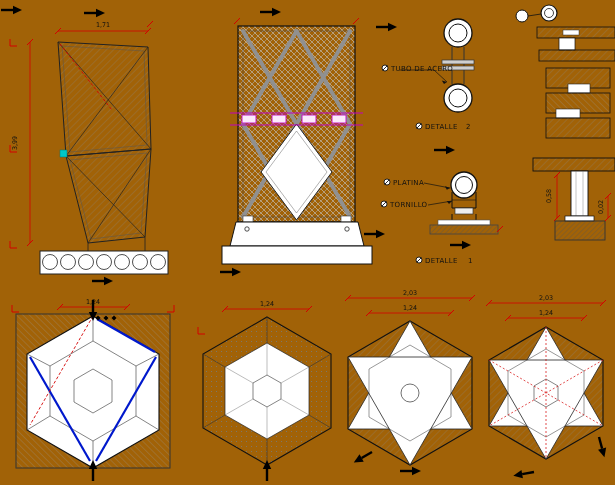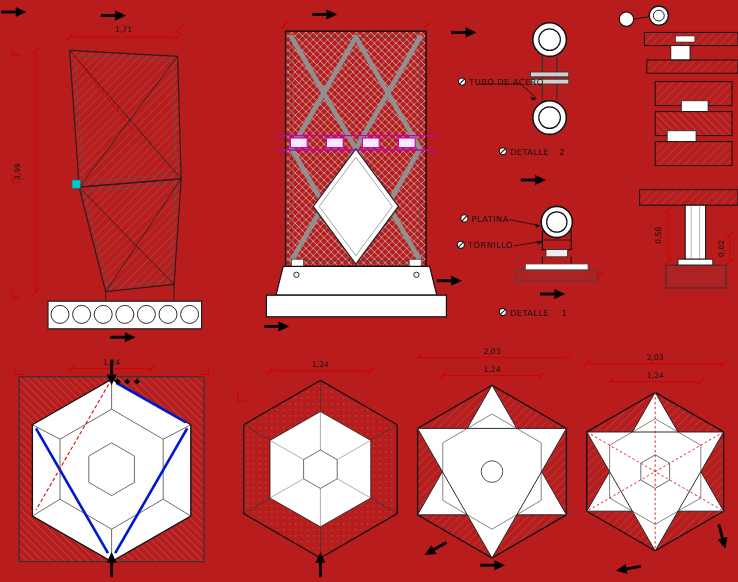--- a/index.html
+++ b/index.html
@@ -1,16 +1,16 @@
 <!DOCTYPE html>
 <html><head>
 <meta charset="utf-8">
 <style>
   html,body{margin:0;padding:0;background:#ffffff;}
-  .canvas{position:relative;width:615px;height:485px;background:#b91c1c;overflow:hidden;
+  .canvas{position:relative;width:615px;height:485px;background:#a16207;overflow:hidden;
           font-family:"DejaVu Sans","Liberation Sans",sans-serif;}
   svg{display:block;}
   text{font-family:"DejaVu Sans","Liberation Sans",sans-serif;fill:#111;}
   .dim{font-size:6.4px;}
   .lbl{font-size:7px;letter-spacing:.3px;}
 </style>
 </head>
 <body>
 
 <div class="canvas">

